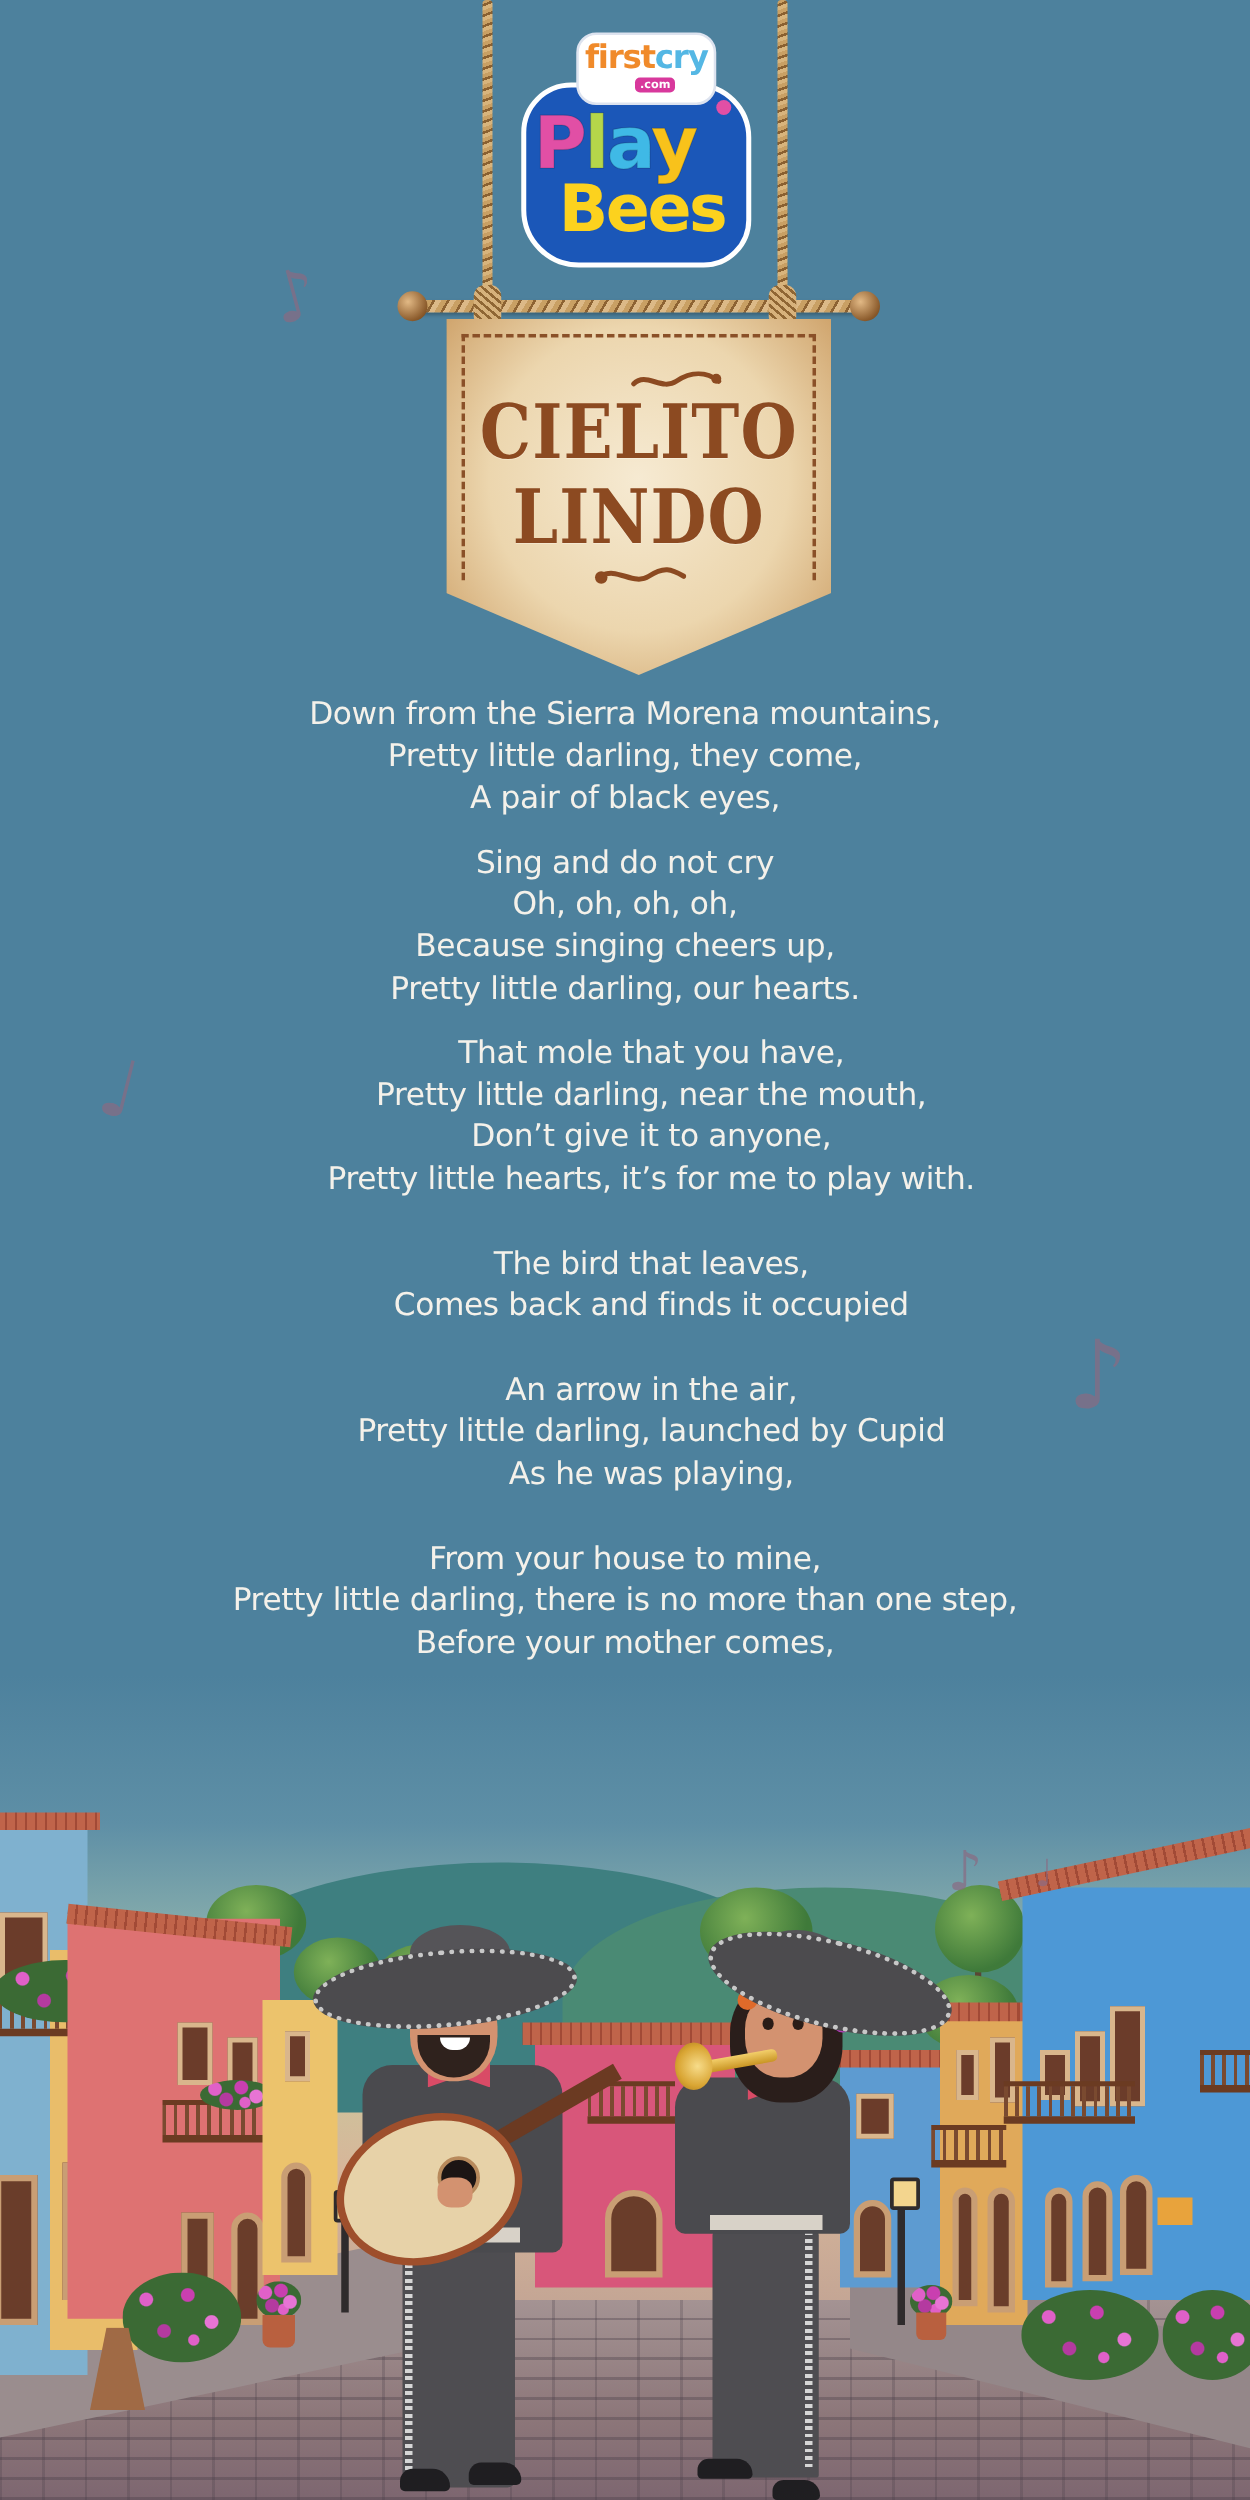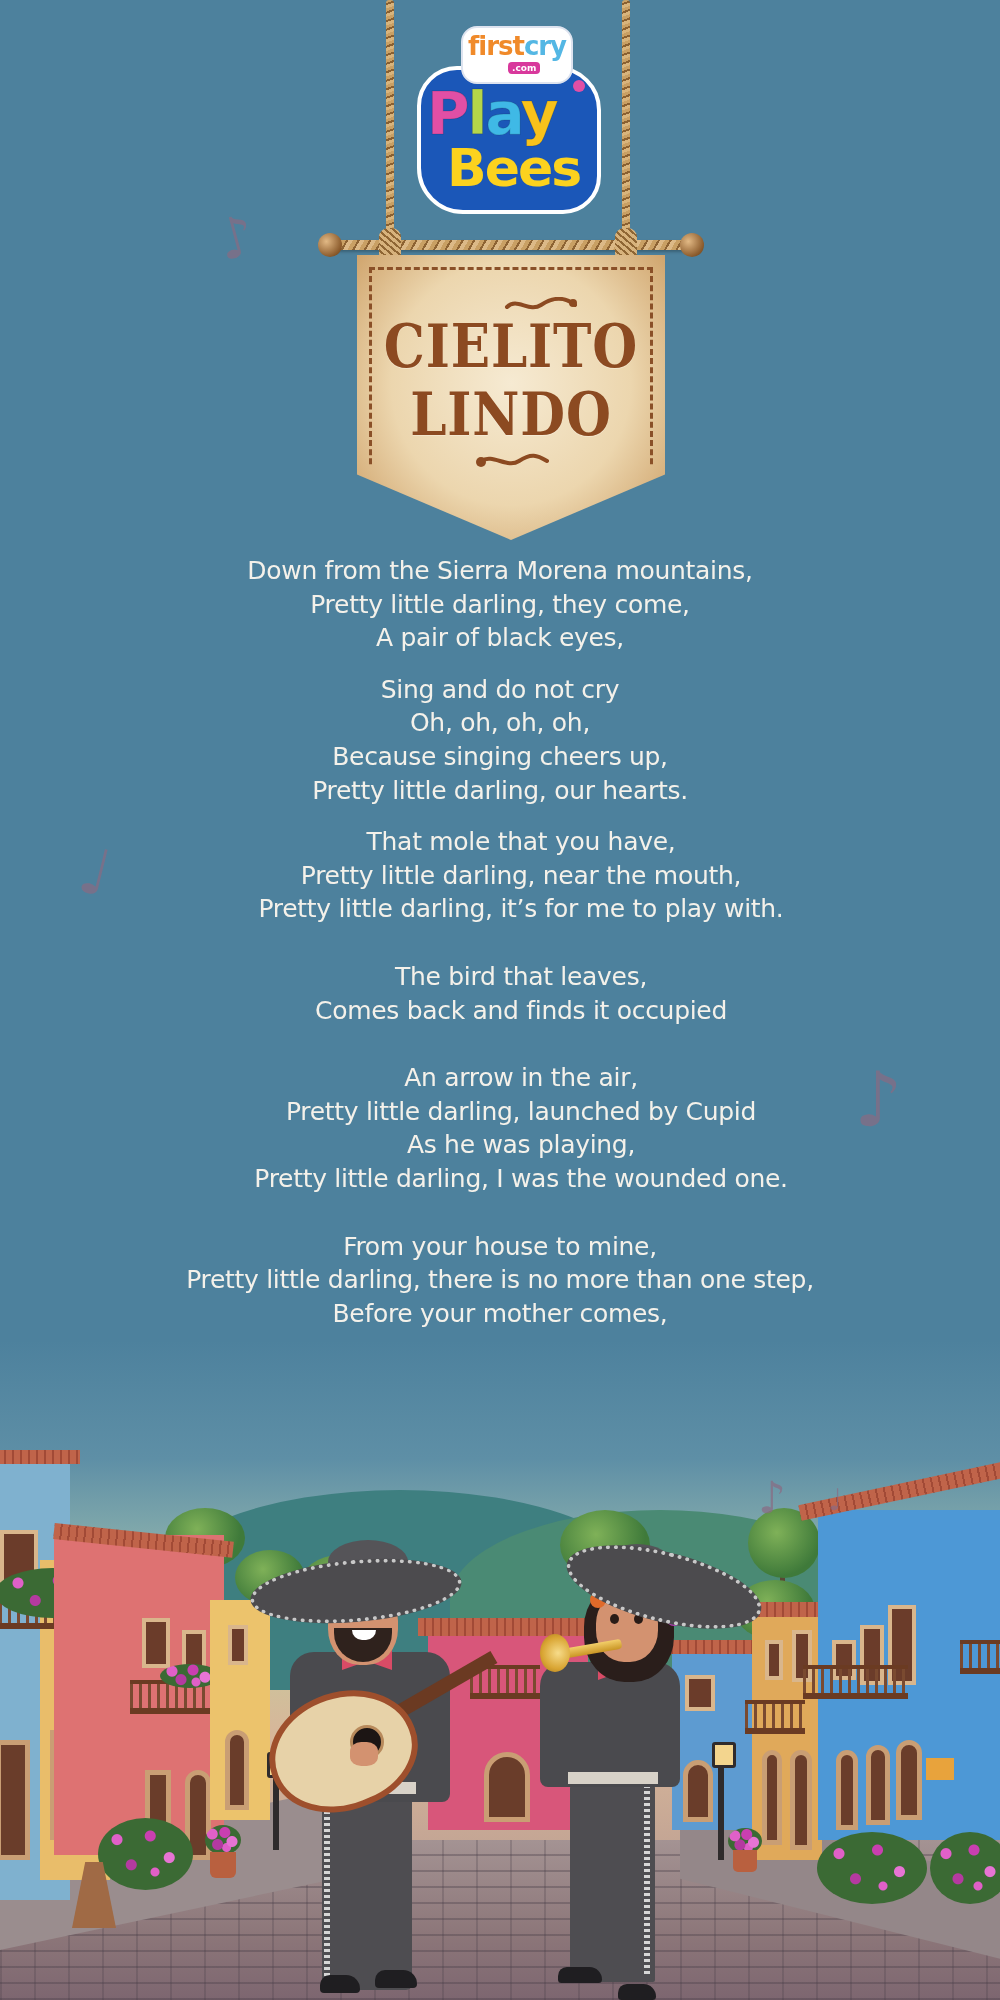--- a/index.html
+++ b/index.html
@@ -425,31 +425,31 @@
   </div>
   <div class="verse">
     <div class="line">Sing and do not cry</div>
     <div class="line">Oh, oh, oh, oh,</div>
     <div class="line">Because singing cheers up,</div>
     <div class="line">Pretty little darling, our hearts.</div>
   </div>
   <div class="verse gap">
     <div class="line">That mole that you have,</div>
     <div class="line">Pretty little darling, near the mouth,</div>
-    <div class="line">Pretty little darling, it’s for me to play with.</div>
+    <div class="line">Don’t give it to anyone,</div>
+    <div class="line">Pretty little hearts, it’s for me to play with.</div>
   </div>
   <div class="verse gap">
     <div class="line">The bird that leaves,</div>
     <div class="line">Comes back and finds it occupied</div>
   </div>
   <div class="verse gap">
     <div class="line">An arrow in the air,</div>
     <div class="line">Pretty little darling, launched by Cupid</div>
     <div class="line">As he was playing,</div>
-    <div class="line">Pretty little darling, I was the wounded one.</div>
   </div>
   <div class="verse">
     <div class="line">From your house to mine,</div>
     <div class="line">Pretty little darling, there is no more than one step,</div>
     <div class="line">Before your mother comes,</div>
   </div>
 </div>
 
 <div class="scene">
   <div class="sky"></div>

